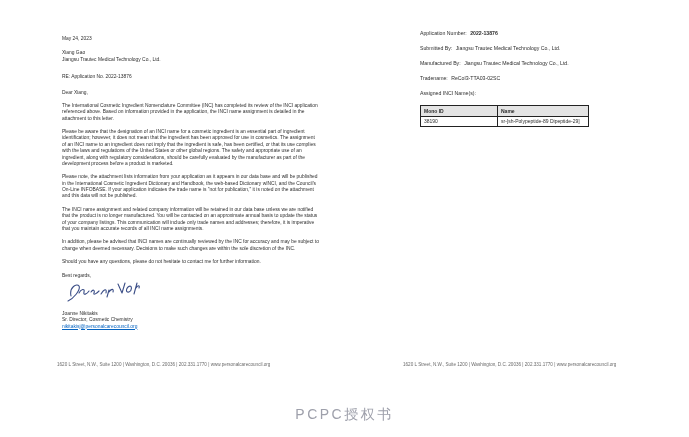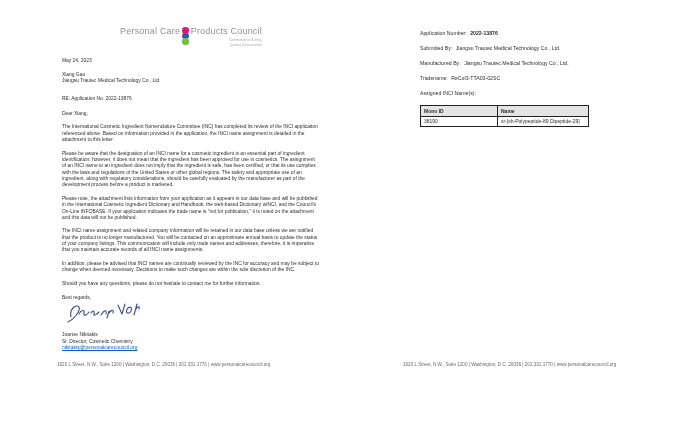--- a/index.html
+++ b/index.html
@@ -53,35 +53,20 @@
     font-family:"Liberation Sans", sans-serif;
   }
 </style>
 </head>
 <body>
 
 <div class="canvas">
 
   <section class="page-letter">
 
-    <div class="logo">
-      <span class="logo-text">Personal Care</span>
-      <span class="dots">
-        <i style="background: rgb(224, 24, 125);"></i>
-        <i style="background: rgb(57, 83, 164);"></i>
-        <i style="background: rgb(114, 191, 68);"></i>
-      </span>
-      <span class="logo-right">
-        <span class="logo-text">Products Council</span>
-        <span class="tagline">
-          <span>Committed to Safety,</span><br>
-          <span>Quality &amp; Innovation</span>
-        </span>
-      </span>
-    </div>
 
     <div class="letter-body">
       <div class="date">May 24, 2023</div>
 
       <div class="recipient">
         <div>Xiang Gao</div>
         <div>Jiangsu Trautec Medical Technology Co., Ltd.</div>
       </div>
 
       <div class="re-line">RE: Application No. 2022-13876</div>
@@ -141,14 +126,15 @@
           <td>38190</td>
           <td>sr-[sh-Polypeptide-89 Dipeptide-29]</td>
         </tr>
       </tbody>
     </table>
   </section>
 
   <div class="footer footer-left">1620 L Street, N.W., Suite 1200 | Washington, D.C. 20036 | 202.331.1770 | www.personalcarecouncil.org</div>
   <div class="footer footer-right">1620 L Street, N.W., Suite 1200 | Washington, D.C. 20036 | 202.331.1770 | www.personalcarecouncil.org</div>
 
+  <div class="caption">PCPC授权书</div>
 
 </div>
 
 </body></html>

